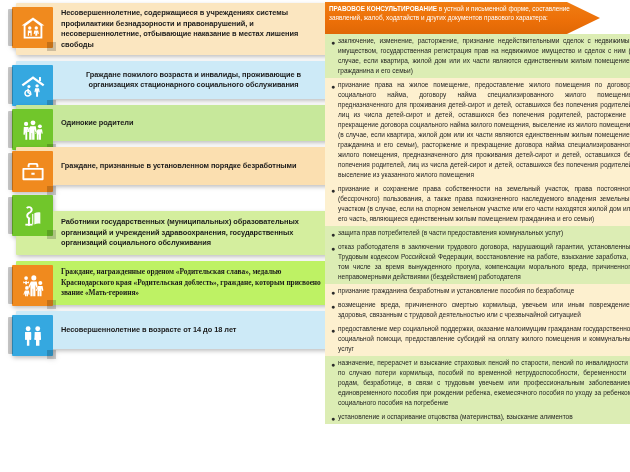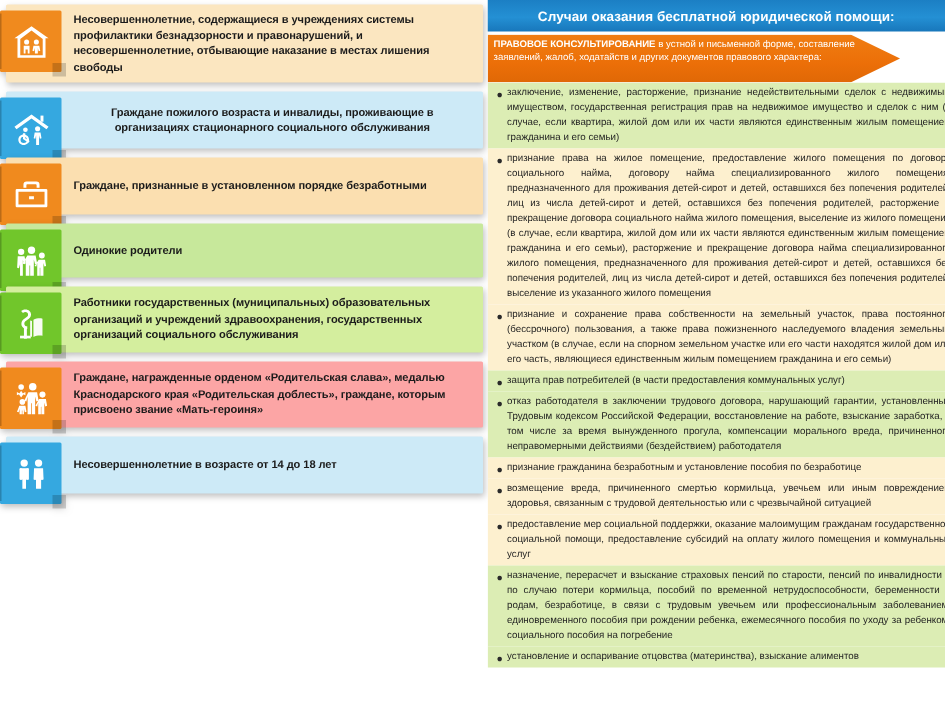--- a/index.html
+++ b/index.html
@@ -20,21 +20,21 @@
     overflow: hidden;
   }
 
   
   #left-column {
     position: absolute;
     left: 0;
     top: 0;
     width: 325px;
     height: 379px;
-    padding: 3px 0 0 0;
+    padding: 3px 0 0 12px;
   }
 
   .category-row {
     position: relative;
     width: 318px;
     margin: 0 0 6px 4px;
     display: flex;
     align-items: stretch;
     filter: drop-shadow(1px 2px 2px rgba(0,0,0,0.25));
   }
@@ -220,61 +220,61 @@
             <path fill="#ffffff" d="M16 4 L30 14.2 L28.3 16.3 L16 7.4 L3.7 16.3 L2 14.2 Z"></path>
         <rect fill="#ffffff" x="23.4" y="5" width="2.4" height="5"></rect>
         <circle fill="#ffffff" cx="11" cy="16.6" r="1.9"></circle>
         <path fill="#ffffff" d="M9.6 20.6c2.6 0 4.4 1.9 4.4 4.3s-1.8 4.3-4.4 4.3-4.4-1.9-4.4-4.3 1.8-4.3 4.4-4.3zm0 1.7a2.6 2.6 0 100 5.2 2.6 2.6 0 000-5.2z"></path>
         <path fill="#ffffff" d="M9 19.4h1.9v4.2l3.6 2.3-.9 1.4-4.6-3z"></path>
         <circle fill="#ffffff" cx="21" cy="15.8" r="2.1"></circle>
             <path fill="#ffffff" d="M18.6 18.9h4.8l.8 4.6-1.3.4-.7-2.8v8.1h-2.4v-8.1l-.7 2.8-1.3-.4z"></path>
           </svg>
         </div>
       </div>
-      <div class="category-row" style="min-height: 38px;">
-        <div class="cat-banner" style="background: rgb(251, 223, 176); min-height: 38px;">
-          <div class="cat-label">Граждане, признанные в установленном порядке безработными</div>
-        </div>
-        <div class="cat-icon-tile" style="background: rgb(240, 138, 30);">
-          <svg viewBox="0 0 32 32">
-        <path fill="#ffffff" d="M12 5h8a2.6 2.6 0 012.6 2.6V10h-2.4V7.9a.7.7 0 00-.7-.7h-7a.7.7 0 00-.7.7V10H9.4V7.6A2.6 2.6 0 0112 5z"></path>
-        <path fill="#ffffff" d="M4 11h24a1 1 0 011 1v13a1 1 0 01-1 1H4a1 1 0 01-1-1V12a1 1 0 011-1zm1.3 2.3v10.4h21.4V13.3zM14 17h4v2.4h-4z"></path>
-          </svg>
-        </div>
-      </div>
       <div class="category-row" style="min-height: 36px;">
         <div class="cat-banner" style="background: rgb(199, 232, 155); min-height: 36px;">
           <div class="cat-label">Одинокие родители</div>
         </div>
         <div class="cat-icon-tile" style="background: rgb(113, 198, 43);">
           <svg viewBox="0 0 32 32">
         <circle fill="#ffffff" cx="7.5" cy="8.5" r="2.6"></circle>
             <path fill="#ffffff" d="M4.7 12.2h5.6l1 5.8-1.5.5-.9-3.4V28H6.6V18.6L5.7 22l-1.5-.5z"></path>
         <circle fill="#ffffff" cx="16" cy="7.2" r="3"></circle>
             <path fill="#ffffff" d="M12.6 11.4h6.8l1.2 6.6-1.7.6-1-3.8V28h-3V19.6h-.6V28h-3V14.8l-1 3.8-1.7-.6z"></path>
         <circle fill="#ffffff" cx="24.5" cy="11.5" r="2.4"></circle>
             <path fill="#ffffff" d="M21.9 15h5.2l.9 5.2-1.4.4-.8-3V28h-2.6v-6.5h-.4V28h-2.1V17.6l-.8 3-1.4-.4z"></path>
           </svg>
         </div>
       </div>
+      <div class="category-row" style="min-height: 38px;">
+        <div class="cat-banner" style="background: rgb(251, 223, 176); min-height: 38px;">
+          <div class="cat-label">Граждане, признанные в установленном порядке безработными</div>
+        </div>
+        <div class="cat-icon-tile" style="background: rgb(240, 138, 30);">
+          <svg viewBox="0 0 32 32">
+        <path fill="#ffffff" d="M12 5h8a2.6 2.6 0 012.6 2.6V10h-2.4V7.9a.7.7 0 00-.7-.7h-7a.7.7 0 00-.7.7V10H9.4V7.6A2.6 2.6 0 0112 5z"></path>
+        <path fill="#ffffff" d="M4 11h24a1 1 0 011 1v13a1 1 0 01-1 1H4a1 1 0 01-1-1V12a1 1 0 011-1zm1.3 2.3v10.4h21.4V13.3zM14 17h4v2.4h-4z"></path>
+          </svg>
+        </div>
+      </div>
       <div class="category-row" style="min-height: 44px;">
-        <div class="cat-banner" style="background: rgb(212, 238, 158); min-height: 44px;">
+        <div class="cat-banner" style="background: rgb(212, 238, 158); min-height: 44px; margin-top: 20px;">
           <div class="cat-label">Работники государственных (муниципальных) образовательных организаций и учреждений здравоохранения, государственных организаций социального обслуживания</div>
         </div>
         <div class="cat-icon-tile" style="background: rgb(113, 198, 43);">
           <svg viewBox="0 0 32 32">
         <path fill="#ffffff" d="M11 4c2.8 0 4.6 1.8 4.6 4.2 0 2-1.2 3.3-2.9 4.3-1.7 1-2.6 1.8-2.6 3.2 0 1.3 1 2.2 2.4 2.2v2.2c-2.8 0-4.8-1.8-4.8-4.4 0-2.2 1.3-3.5 3-4.5 1.6-.9 2.5-1.6 2.5-3 0-1.2-.9-2-2.2-2-.8 0-1.5.3-2 .8l-1.5-1.6C8.3 4.5 9.5 4 11 4z"></path>
         <rect fill="#ffffff" x="9.8" y="19" width="2.4" height="9"></rect>
         <rect fill="#ffffff" x="6.6" y="25.6" width="8.8" height="2.2"></rect>
         <path fill="#ffffff" d="M17.6 12.6c2.4-1.2 5-1.5 7.4-1v14c-2.4-.5-5-.2-7.4 1zM16.4 12.6v14c-.5-.25-1-.45-1.5-.6V13.2c.5.15 1 .35 1.5.4z" opacity="0.95"></path>
           </svg>
         </div>
       </div>
       <div class="category-row" style="min-height: 44px;">
-        <div class="cat-banner" style="background: #fca5a5; min-height: 44px;">
+        <div class="cat-banner" style="background: #bef264; min-height: 44px; font-family: Liberation Serif, serif;">
           <div class="cat-label">Граждане, награжденные орденом «Родительская слава», медалью Краснодарского края «Родительская доблесть», граждане, которым присвоено звание «Мать-героиня»</div>
         </div>
         <div class="cat-icon-tile" style="background: rgb(240, 138, 30);">
           <svg viewBox="0 0 32 32">
         <circle fill="#ffffff" cx="7.5" cy="6.2" r="2.3"></circle>
         <path fill="#ffffff" d="M7.5 9.2l1.9 2.8-1.9 2.8-1.9-2.8zM4 10.2l2.6 1.4-2.6 1.4zM11 10.2v2.8l-2.6-1.4z"></path>
         <circle fill="#ffffff" cx="17" cy="6" r="3.1"></circle>
         <path fill="#ffffff" d="M13.4 10.4h7.2l1.2 7-1.8.6-1-4V28.5h-2.8v-9h-.6v9h-2.8V14l-1 4-1.8-.6z"></path>
         <circle fill="#ffffff" cx="25" cy="12.4" r="2.5"></circle>
         <path fill="#ffffff" d="M22.2 16h5.6l1 5.6-1.5.5-.8-3.2v9.6h-2.4v-6.2h-.4v6.2h-2.2V18.9l-.8 3.2-1.5-.5z"></path>
@@ -296,23 +296,20 @@
         <circle fill="#ffffff" cx="21.8" cy="7" r="3"></circle>
         <path fill="#ffffff" d="M18.1 11.2h7.4l.4 9.3h-2V28h-4.2v-7.5h-2z"></path>
         <path fill="#ffffff" d="M18.1 18.5h7.4v2.2h-7.4z"></path>
           </svg>
         </div>
       </div>
     </div>
 
   <div id="right-column">
 
-    <div id="right-header">
-      <span id="right-header-title">Случаи оказания бесплатной юридической помощи:</span>
-    </div>
 
     <div id="arrow-band">
       <div id="arrow-shape"></div>
       <div id="arrow-text">
         <b>ПРАВОВОЕ КОНСУЛЬТИРОВАНИЕ</b><span> в устной и письменной форме, составление заявлений, жалоб, ходатайств и других документов правового характера:</span>
       </div>
     </div>
 
     <div id="bullet-list">
         <div class="bullet-item tone-green">

